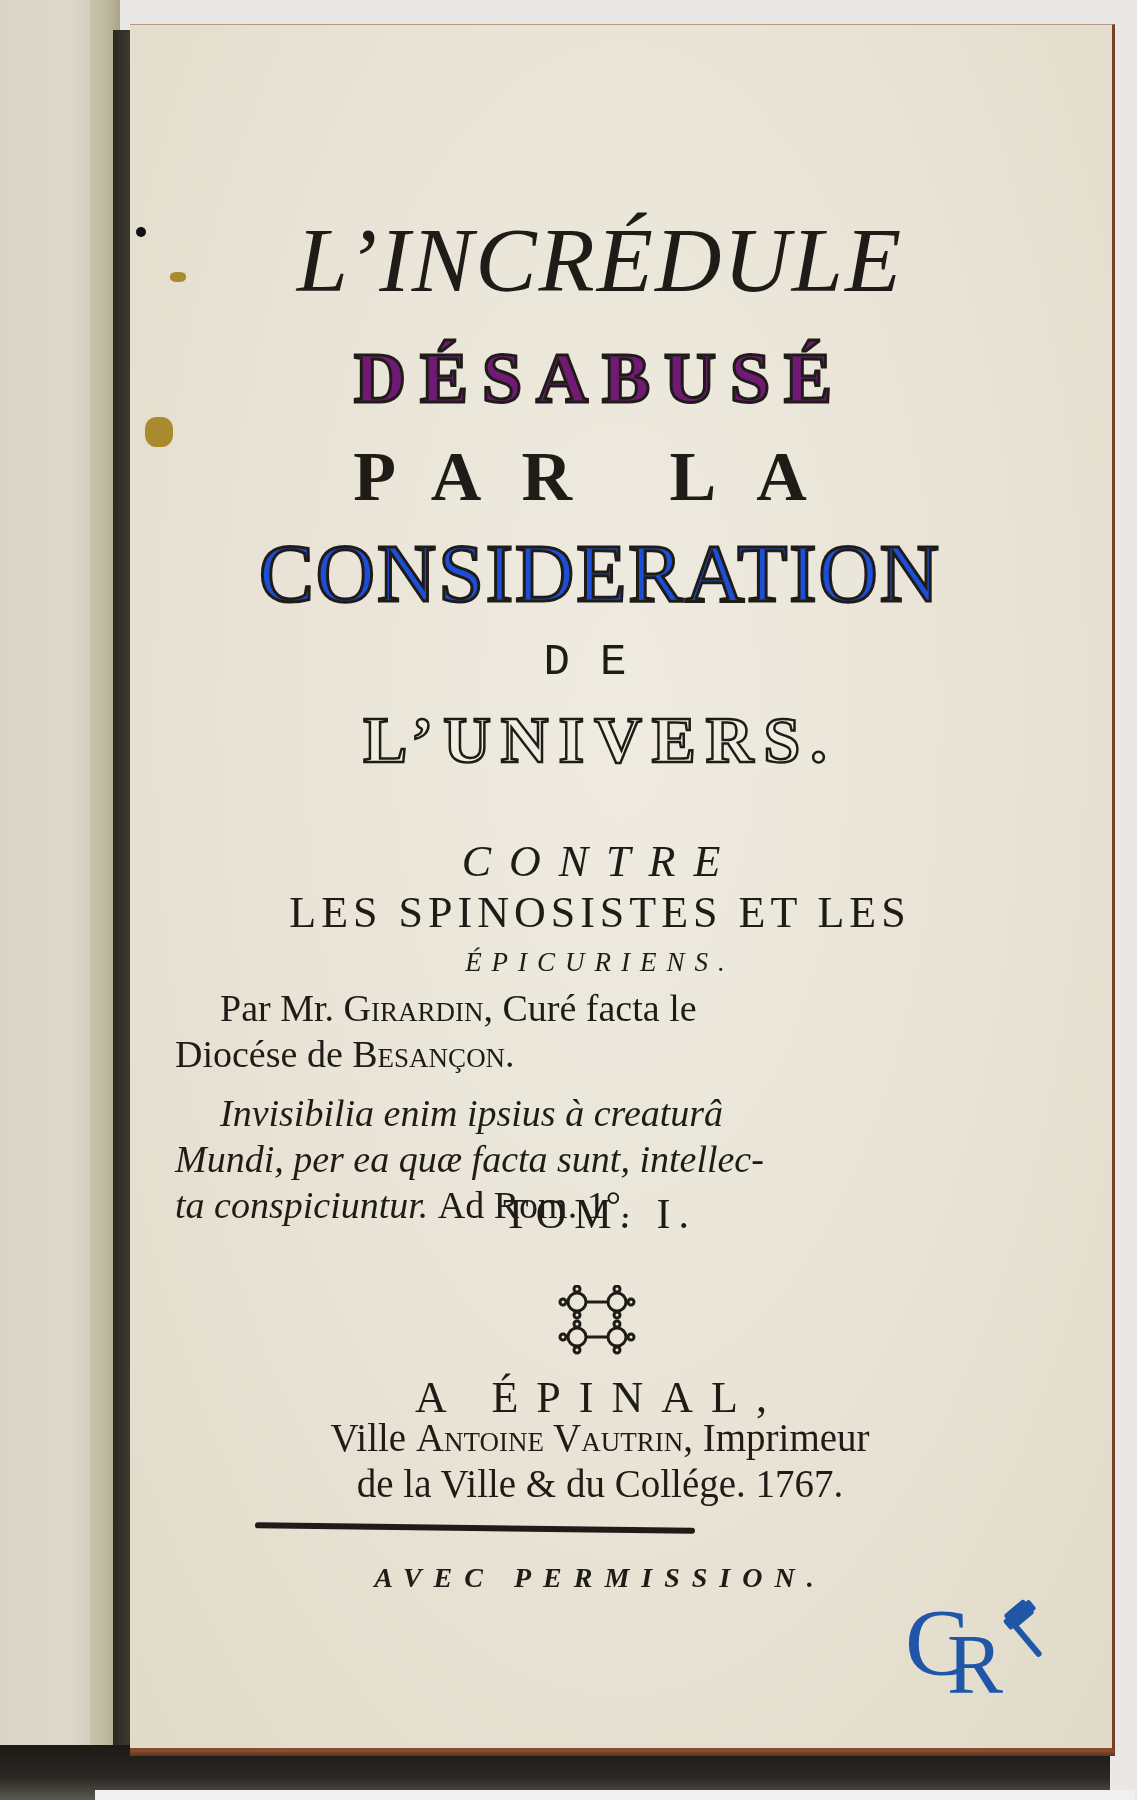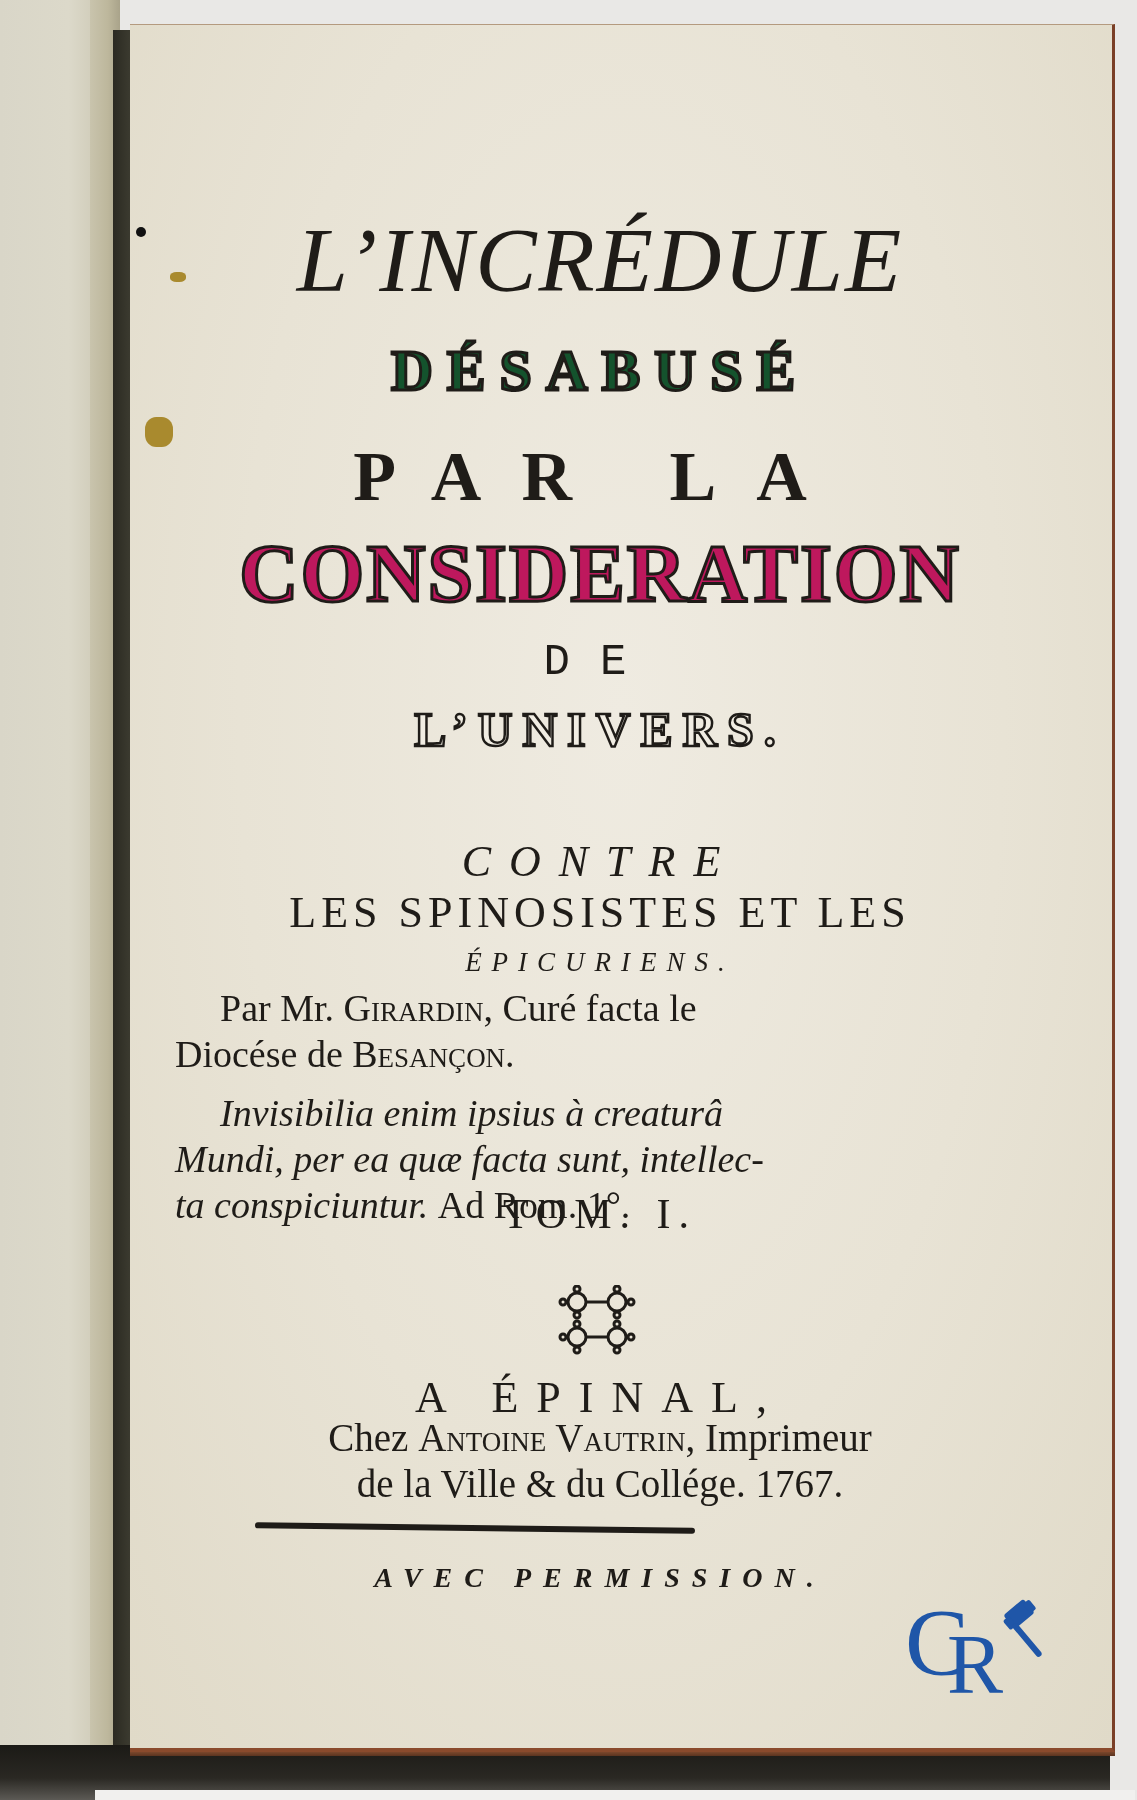--- a/index.html
+++ b/index.html
@@ -42,27 +42,27 @@
       position: absolute; left: 130px; top: 1748px; width: 985px; height: 8px;
       background: linear-gradient(180deg, #9b5a37, #5b3420);
     }
     .stain { position: absolute; border-radius: 40%; background: #a98a2e; }
     .content {
       position: absolute; left: 175px; top: 160px; width: 850px;
       color: #1f1c18; text-align: center;
     }
     .line { position: absolute; left: 0; width: 850px; white-space: nowrap; margin-top: 12px; }
     .t1 { top: 35px; font-size: 92px; font-style: italic; letter-spacing: 2px; }
-    .t2 { top: 165px; font-size: 58px; font-weight: bold; letter-spacing: 14px;
-          color: #14532d; -webkit-text-stroke: 3px #1f1c18; }
+    .t2 { top: 165px; font-size: 72px; font-weight: bold; letter-spacing: 14px;
+          color: #701a75; -webkit-text-stroke: 3px #1f1c18; }
     .t3 { top: 265px; font-size: 70px; font-weight: bold; letter-spacing: 40px; }
-    .t4 { top: 355px; font-size: 82px; font-weight: bold; letter-spacing: 2px;
-          color: #be185d; -webkit-text-stroke: 3px #1f1c18; }
+    .t4 { top: 355px; font-size: 82px; font-weight: normal; letter-spacing: 2px;
+          color: #1d4ed8; -webkit-text-stroke: 3px #1f1c18; }
     .t5 { top: 465px; font-size: 44px; letter-spacing: 30px; font-family: Liberation Mono, monospace; }
-    .t6 { top: 530px; font-size: 48px; font-weight: bold; letter-spacing: 10px;
+    .t6 { top: 530px; font-size: 66px; font-weight: bold; letter-spacing: 10px;
           color: #f1ede3; -webkit-text-stroke: 2.5px #1f1c18; }
     .t7 { top: 664px; font-size: 44px; font-style: italic; letter-spacing: 18px; }
     .t8 { top: 715px; font-size: 44px; letter-spacing: 5px; }
     .t9 { top: 775px; font-size: 27px; font-style: italic; letter-spacing: 10px; }
     .para { position: absolute; left: 0; width: 850px; text-align: left; font-size: 38px; line-height: 46px; }
     .p1 { top: 825px; }
     .p1 .indent { padding-left: 45px; }
     .sc { font-variant: small-caps; }
     .p2 { top: 930px; font-style: italic; }
     .p2 .roman { font-style: normal; }
@@ -151,21 +151,21 @@
             <circle cx="76" cy="17" r="3"></circle>
           <circle cx="8" cy="52" r="3"></circle>
             <circle cx="76" cy="52" r="3"></circle>
         </g>
       </svg>
     </div>
 
     <div class="line t11">A ÉPINAL,</div>
     <div class="para p3">
       <div>
-        <span>Chez</span>
+        <span>Ville</span>
         <span class="sc">Antoine Vautrin</span><span>, Imprimeur</span>
       </div>
       <div>de la Ville &amp; du Collége. 1767.</div>
     </div>
     <div class="rule"></div>
     <div class="line t12">AVEC PERMISSION.</div>
   </div>
 
   <div class="logo">
     <span class="c">C</span>

